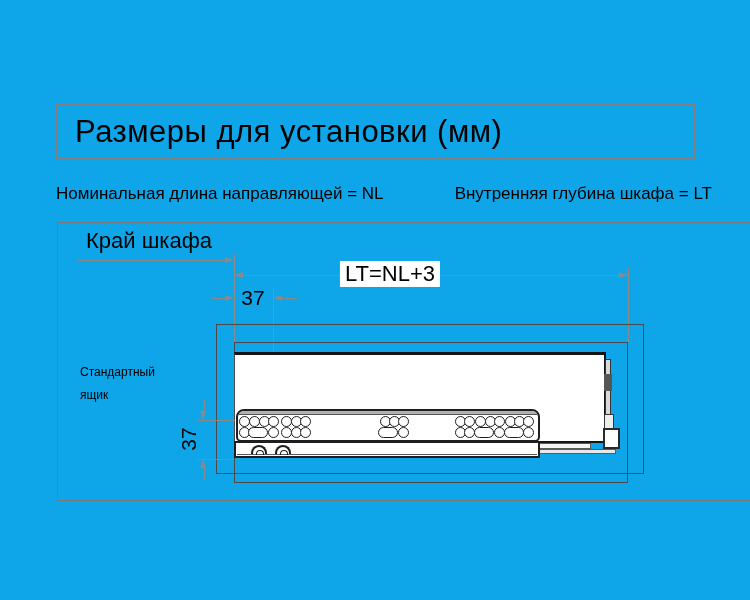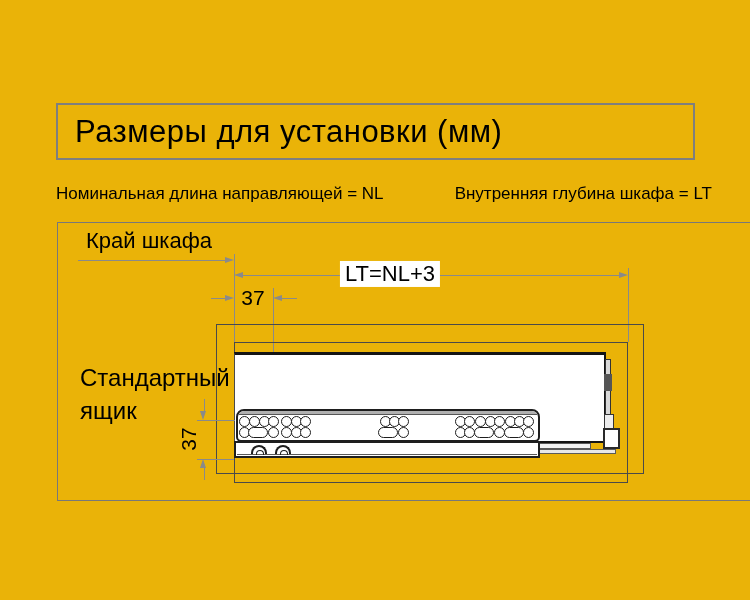--- a/index.html
+++ b/index.html
@@ -1,20 +1,20 @@
 <!DOCTYPE html>
 <html><head>
 <meta charset="utf-8">
 <style>
   * { box-sizing: border-box; margin: 0; padding: 0; }
   html,body { background:#ffffff; }
   .canvas {
     position: relative;
     width: 750px; height: 600px;
-    background: #eab308;
+    background: #0ea5e9;
     font-family: "Liberation Sans", "DejaVu Sans", sans-serif;
     color: #000;
     overflow: hidden;
   }
   .abs { position: absolute; }
 
   
   .title-box {
     left: 56px; top: 103px; width: 639px; height: 57px;
     border: 2px solid #7f7f7f;
@@ -190,16 +190,16 @@
     </div>
 
     <div class="abs gline hline" style="left:139px; top:197px; width:38px;"></div>
     <div class="abs gline hline" style="left:139px; top:236px; width:37px;"></div>
     <div class="abs gline vline" style="left:145.5px; top:176px; height:13px;"></div>
     <div class="abs ah d" style="left:142px; top:188px;"></div>
     <div class="abs ah u" style="left:142px; top:236px;"></div>
     <div class="abs gline vline" style="left:145.5px; top:245px; height:12px;"></div>
     <span class="abs rot" style="left:131px; top:216px;">37</span>
 
-    <span class="abs lbl" style="left:22px; top:138px; font-size:24px; line-height:33px;">Стандартный
+    <span class="abs lbl" style="left:22px; top:138px; font-size:12px; line-height:23px;">Стандартный
 ящик</span>
   </div>
 </div>
 
 </body></html>

